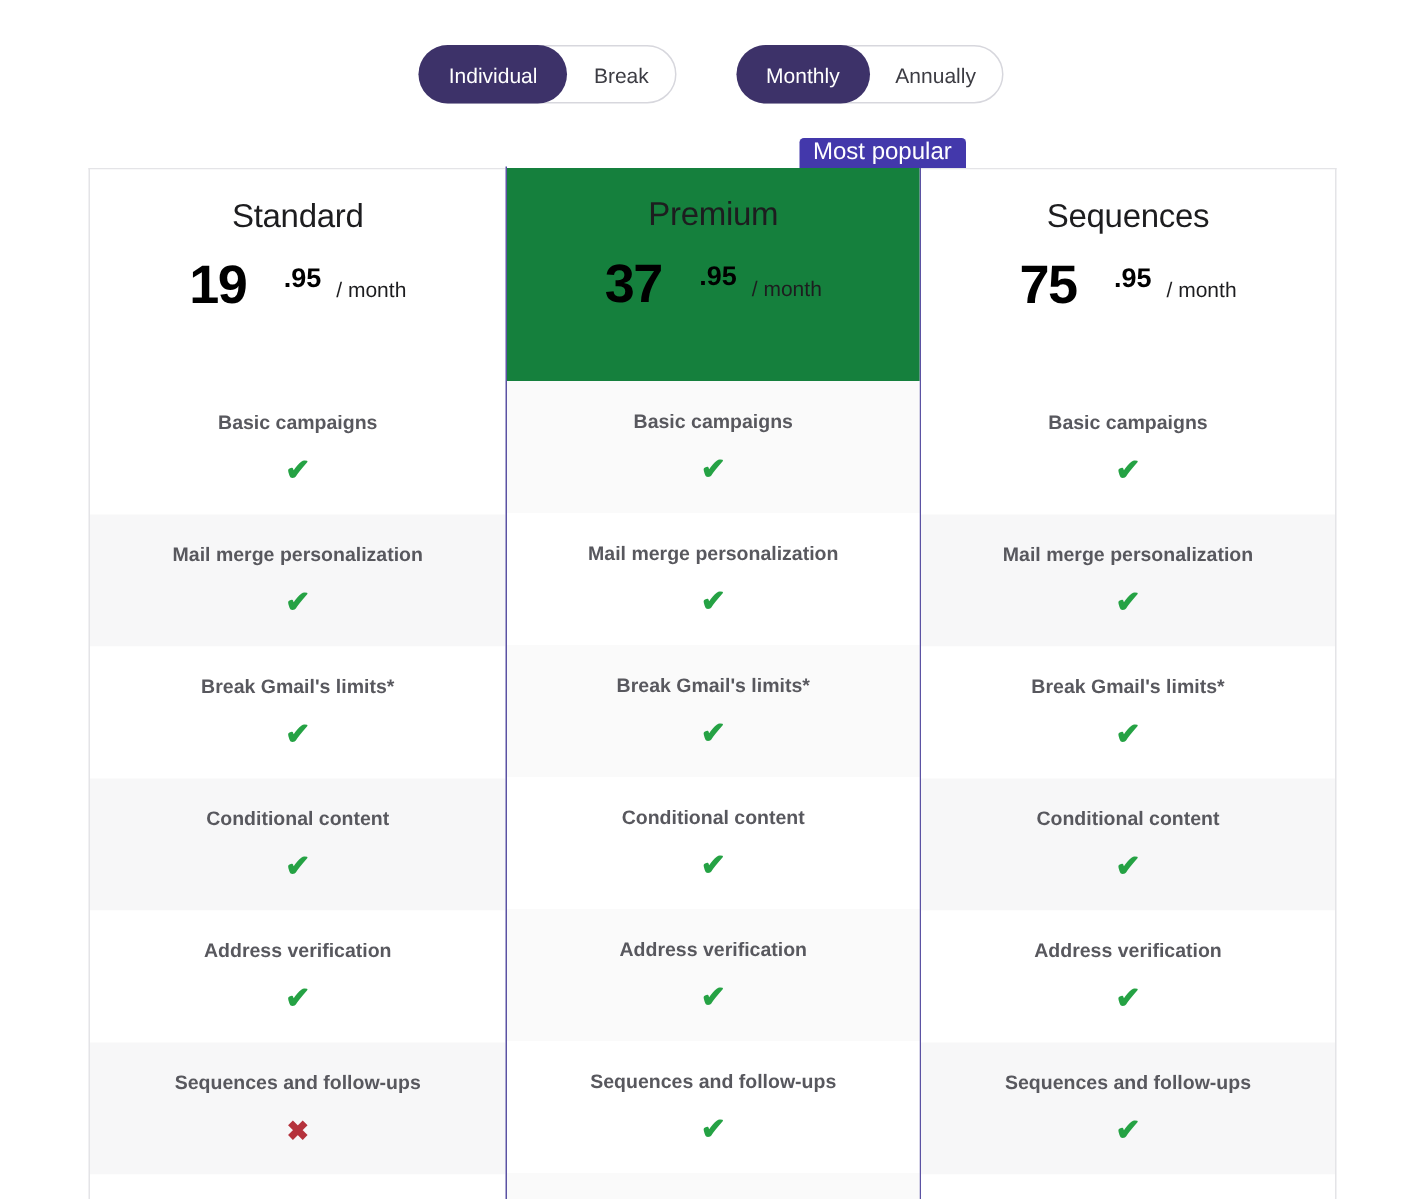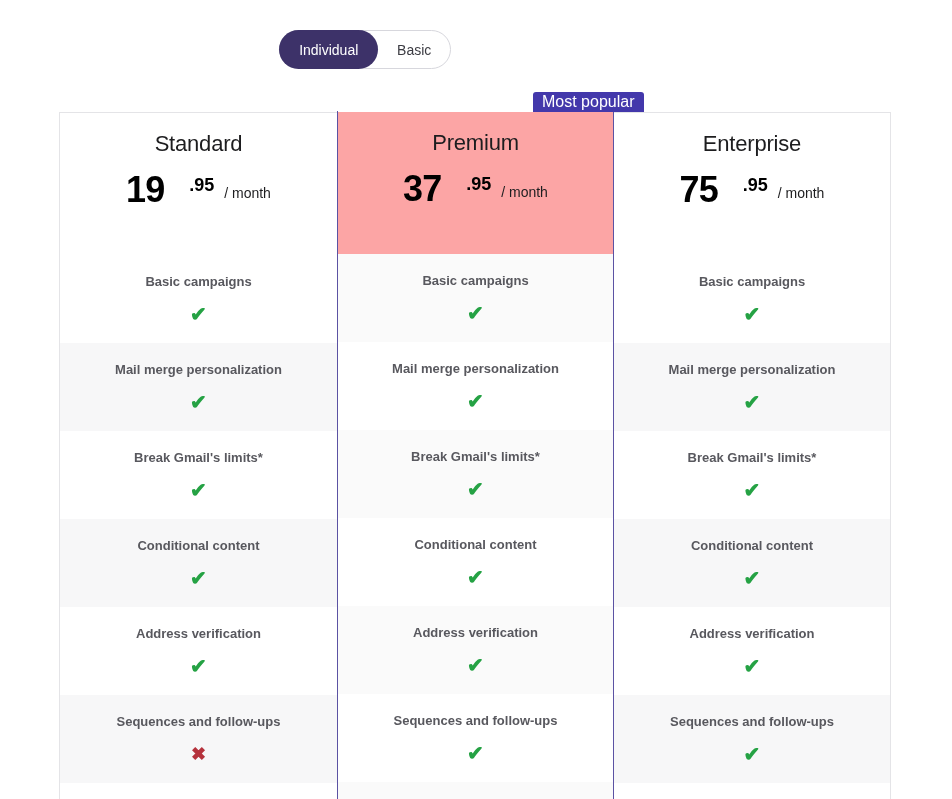--- a/index.html
+++ b/index.html
@@ -110,21 +110,21 @@
   }
 
   .head {
     height: 142px;
     box-sizing: border-box;
     display: flex;
     flex-direction: column;
     align-items: center;
     background: #ffffff;
   }
-  .col-premium .head { background: #fca5a5; }
+  .col-premium .head { background: #15803d; }
 
   .plan-name {
     margin-top: 18px;
     font-size: 22px;
     color: #1d1d1f;
     font-weight: 400;
     letter-spacing: -0.2px;
   }
   .price-line {
     margin-top: 12px;
@@ -189,23 +189,27 @@
   .col-premium .frow:nth-of-type(odd) { background: #ffffff; }
   .col-premium .frow:nth-of-type(even) { background: #fafafa; }
 </style>
 </head>
 <body>
 
 <div class="toggle-bar">
 
   <div class="seg seg-individual">
     <div class="seg-opt active">Individual</div>
-    <div class="seg-opt">Basic</div>
-  </div>
-
+    <div class="seg-opt">Break</div>
+  </div>
+
+  <div class="seg seg-period">
+    <div class="seg-opt active">Monthly</div>
+    <div class="seg-opt">Annually</div>
+  </div>
 
 </div>
 
 <div class="badge">Most popular</div>
 
 <div class="table">
 
   <div class="col col-standard">
     <div class="head">
       <div class="plan-name">Standard</div>
@@ -273,21 +277,21 @@
     </div>
     <div class="frow">
       <div class="frow-label">Sequences and follow-ups</div>
       <div class="frow-icon icon-yes">✔</div>
     </div>
     <div class="frow"></div>
   </div>
 
   <div class="col col-enterprise">
     <div class="head">
-      <div class="plan-name">Enterprise</div>
+      <div class="plan-name">Sequences</div>
       <div class="price-line">
         <span class="price-int">75</span>
         <span class="price-cents">.95</span>
         <span class="price-per">/ month</span>
       </div>
     </div>
     <div class="frow">
       <div class="frow-label">Basic campaigns</div>
       <div class="frow-icon icon-yes">✔</div>
     </div>

